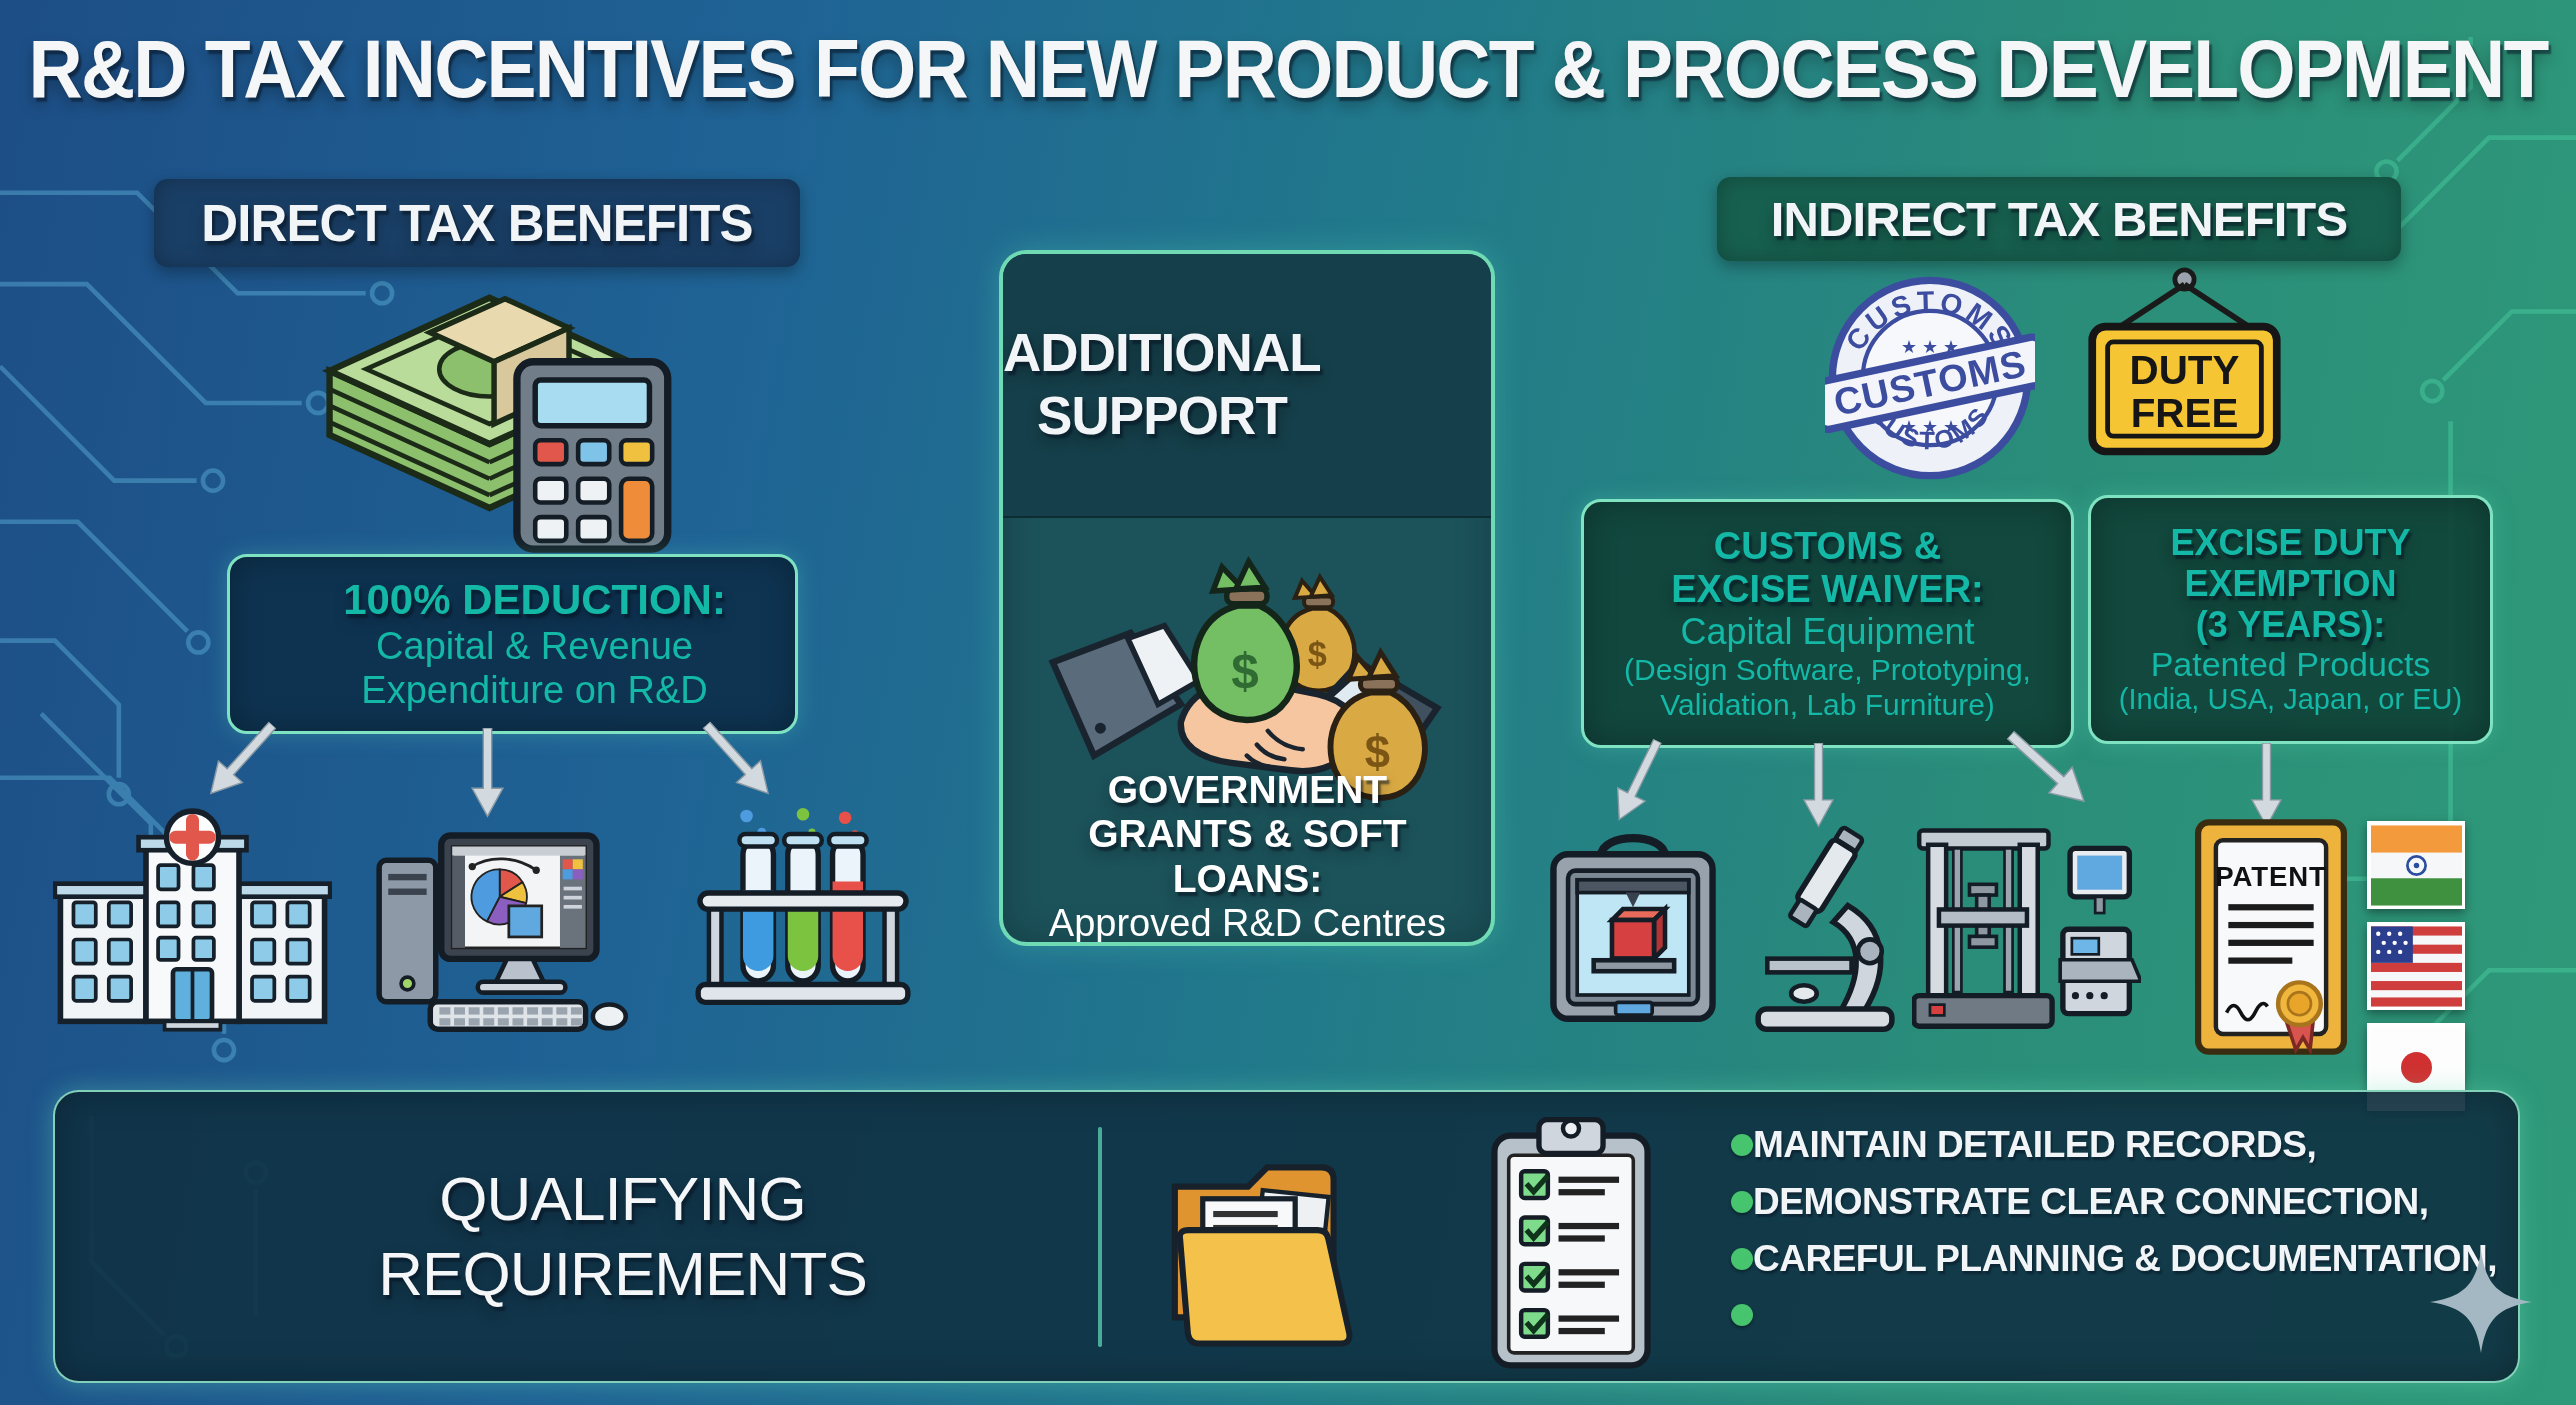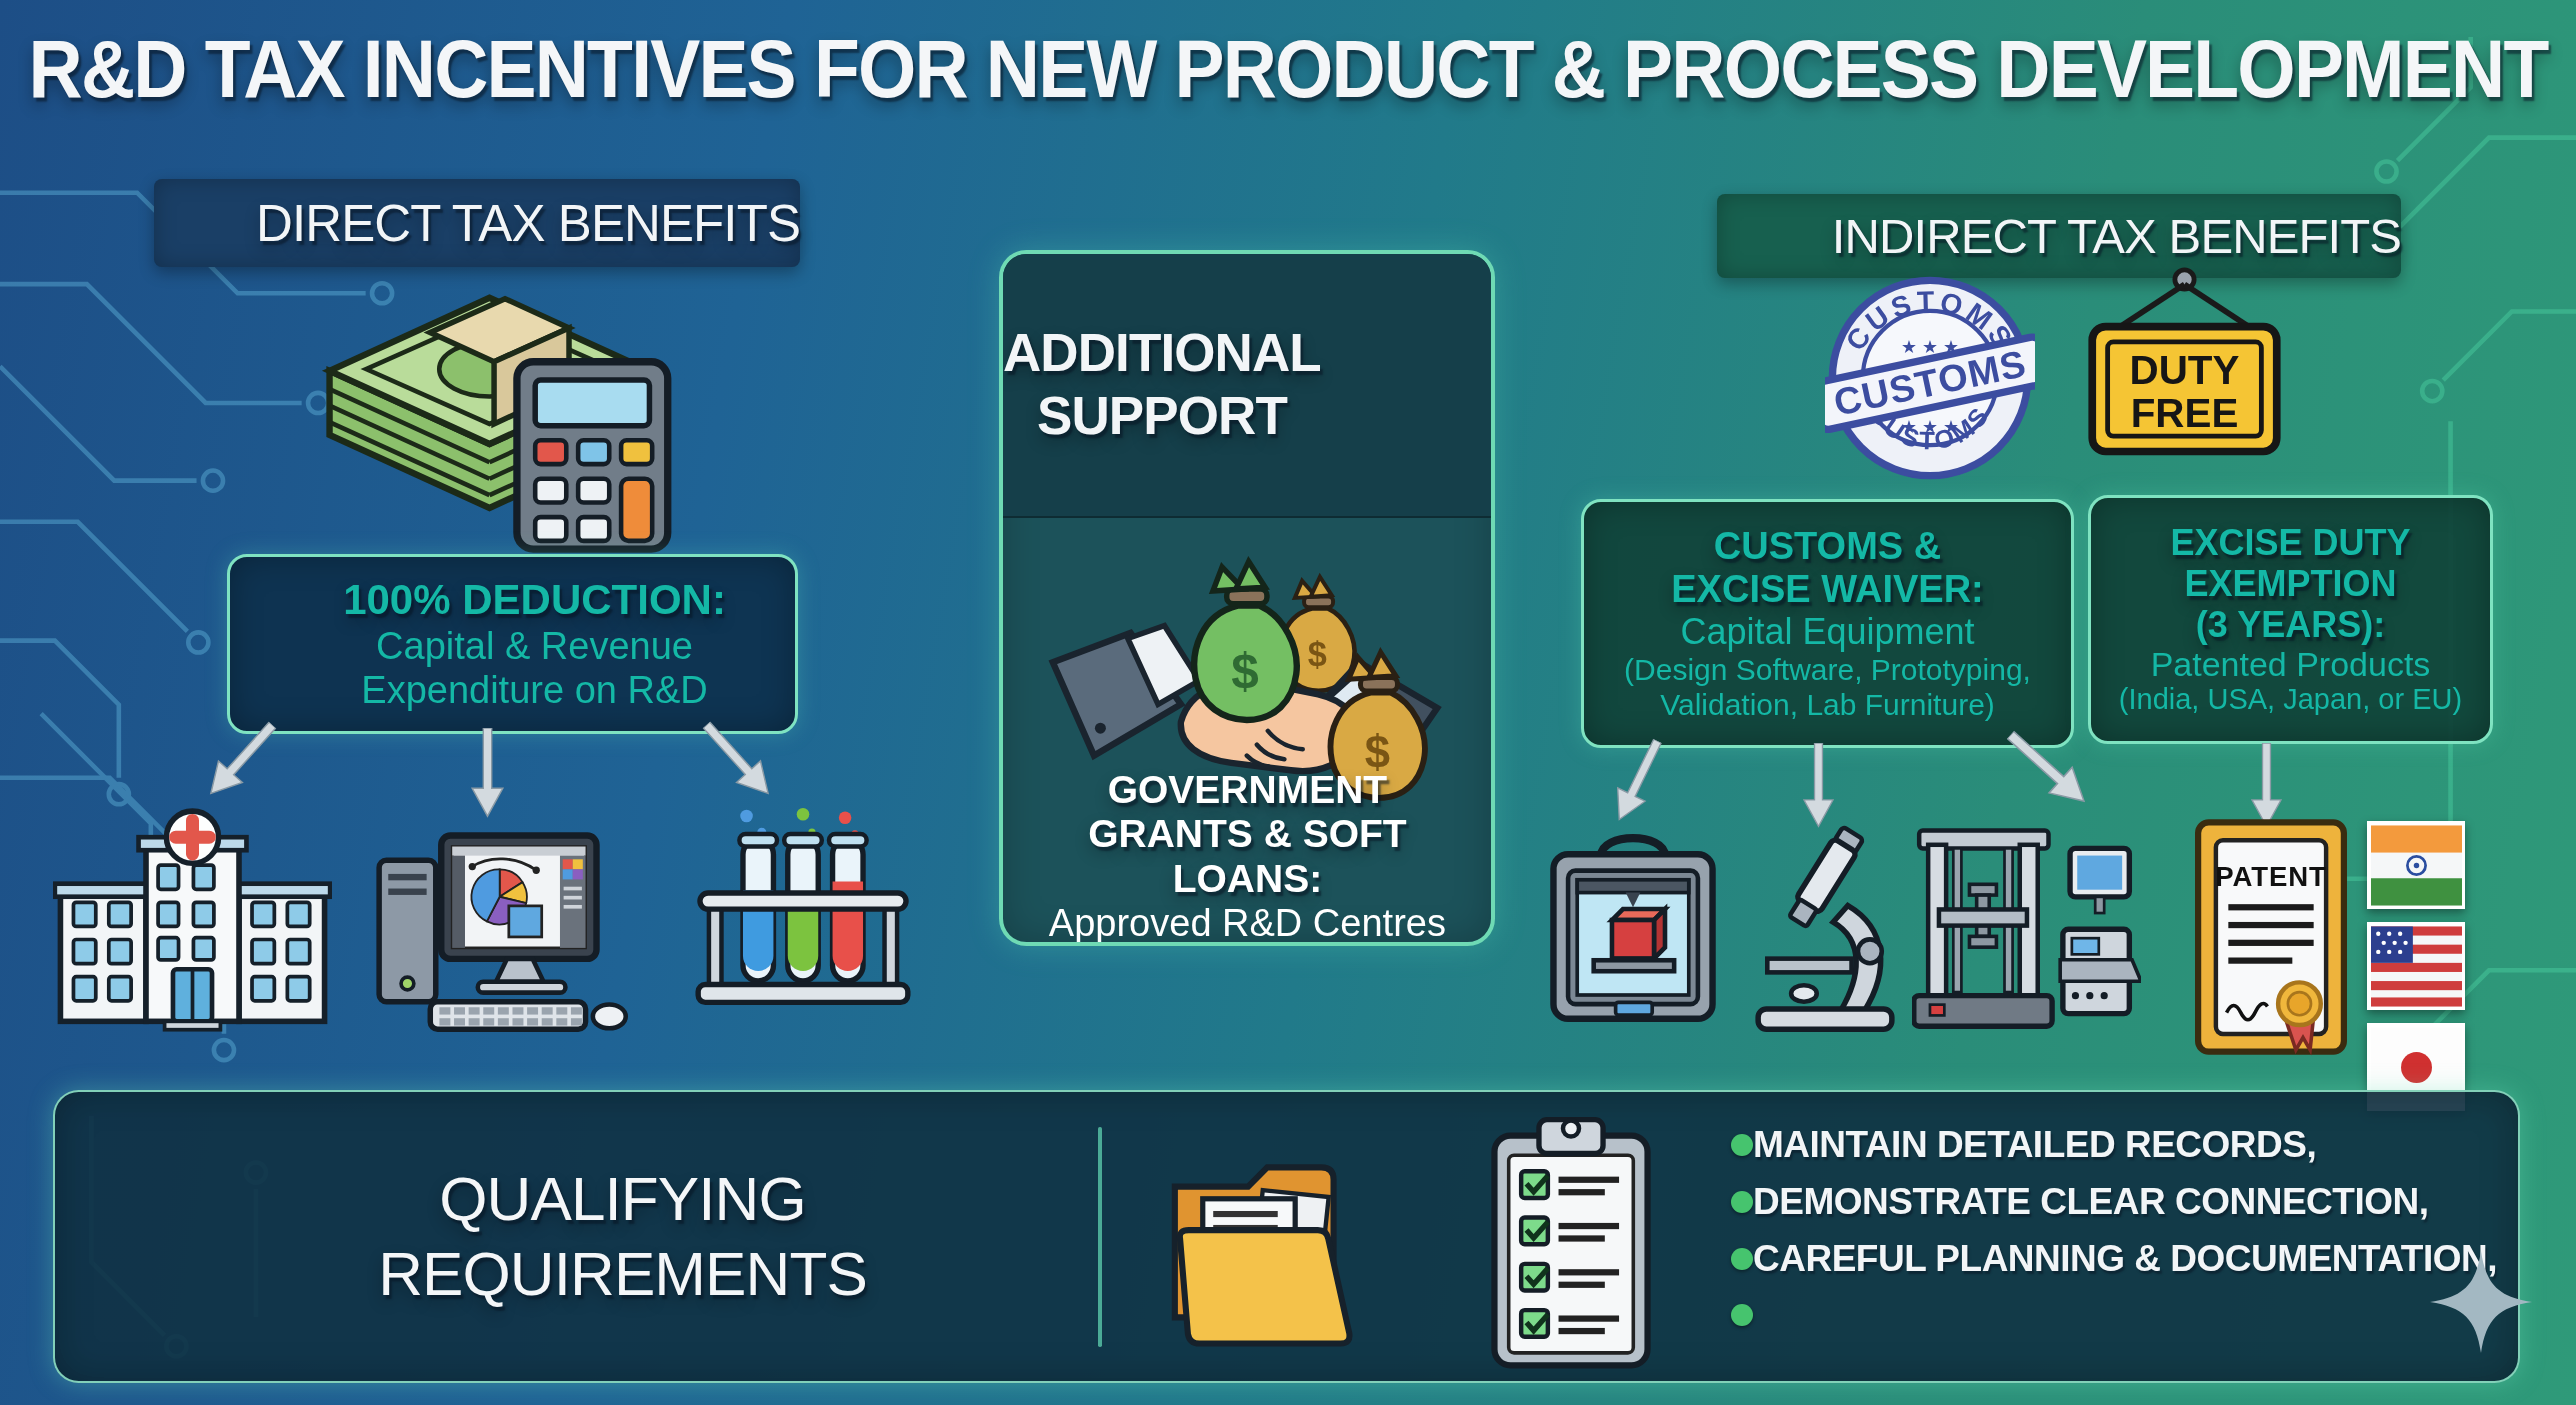--- a/index.html
+++ b/index.html
@@ -8,22 +8,22 @@
     font-family:"Liberation Sans","DejaVu Sans",sans-serif;
     background:linear-gradient(100deg,#1d4e86 0%,#1f6395 28%,#217a8a 52%,#2a8d79 76%,#2f9a79 100%);
   }
   .abs{position:absolute;}
   .shadowtxt{text-shadow:2.7px 3.7px 1.8px rgba(8,20,34,.55),0 7.3px 14.6px rgba(0,0,0,.3);}
   .title{
     left:0;top:25.6px;width:100%;text-align:center;color:#f4f6f8;
     font-size:75px;font-weight:bold;letter-spacing:-1.8px;transform:scaleY(1.08);
   }
   .pill{
-    display:flex;align-items:center;justify-content:flex-end;border-radius:8px;
-    color:#f2f5f7;font-weight:normal;letter-spacing:-0.9px;
+    display:flex;align-items:center;justify-content:center;border-radius:14px;
+    color:#f2f5f7;font-weight:bold;letter-spacing:-0.9px;
     box-shadow:0 5.5px 14.6px rgba(0,0,0,.3), inset 0 0 22px rgba(0,0,0,.25);
   }
   .pill-blue{background:#1a3f66;}
   .pill-green{background:#17604f;}
   .infobox{
     border:3.7px solid #7fe3c1;border-radius:20px;color:#14b8a6;text-align:center;
     display:flex;flex-direction:column;align-items:center;justify-content:center;
     box-shadow:0 0 22px rgba(100,230,190,.25), inset 0 0 33px rgba(0,0,0,.3);
   }
   .box-blue{background:rgba(13,48,76,.92);padding-left:44px;}
@@ -307,21 +307,21 @@
   </svg>
 
   <div style="position:absolute;left:6.4px;top:514px;width:476px;text-align:center;color:#fff;">
     <div class="bx-title shadowtxt" style="font-size:39px">GOVERNMENT
 GRANTS &amp; SOFT LOANS:</div>
     <div style="font-size:38px;line-height:1.2">Approved R&amp;D Centres</div>
 
   </div>
 </div>
 
-<div class="abs pill pill-green shadowtxt" style="left:1717px;top:194px;width:684px;height:84px;font-size:49px;">
+<div class="abs pill pill-green shadowtxt" style="left:1717px;top:177px;width:684px;height:84px;font-size:49px;">
     <span>INDIRECT TAX BENEFITS</span>
   </div>
 
 <svg class="abs" style="left:1825px;top:273px" width="210" height="210" viewBox="0 0 200 200">
   <defs>
     <path id="arcT" d="M26,110 A74,74 0 0 1 174,110"></path>
     <path id="arcB" d="M36,118 A66,66 0 0 0 164,118"></path>
   </defs>
   <circle cx="100" cy="100" r="93" fill="#eef1f8" stroke="#3c4da0" stroke-width="7"></circle>
   <circle cx="100" cy="100" r="64" fill="#f6f8fc" stroke="#3c4da0" stroke-width="4"></circle>

